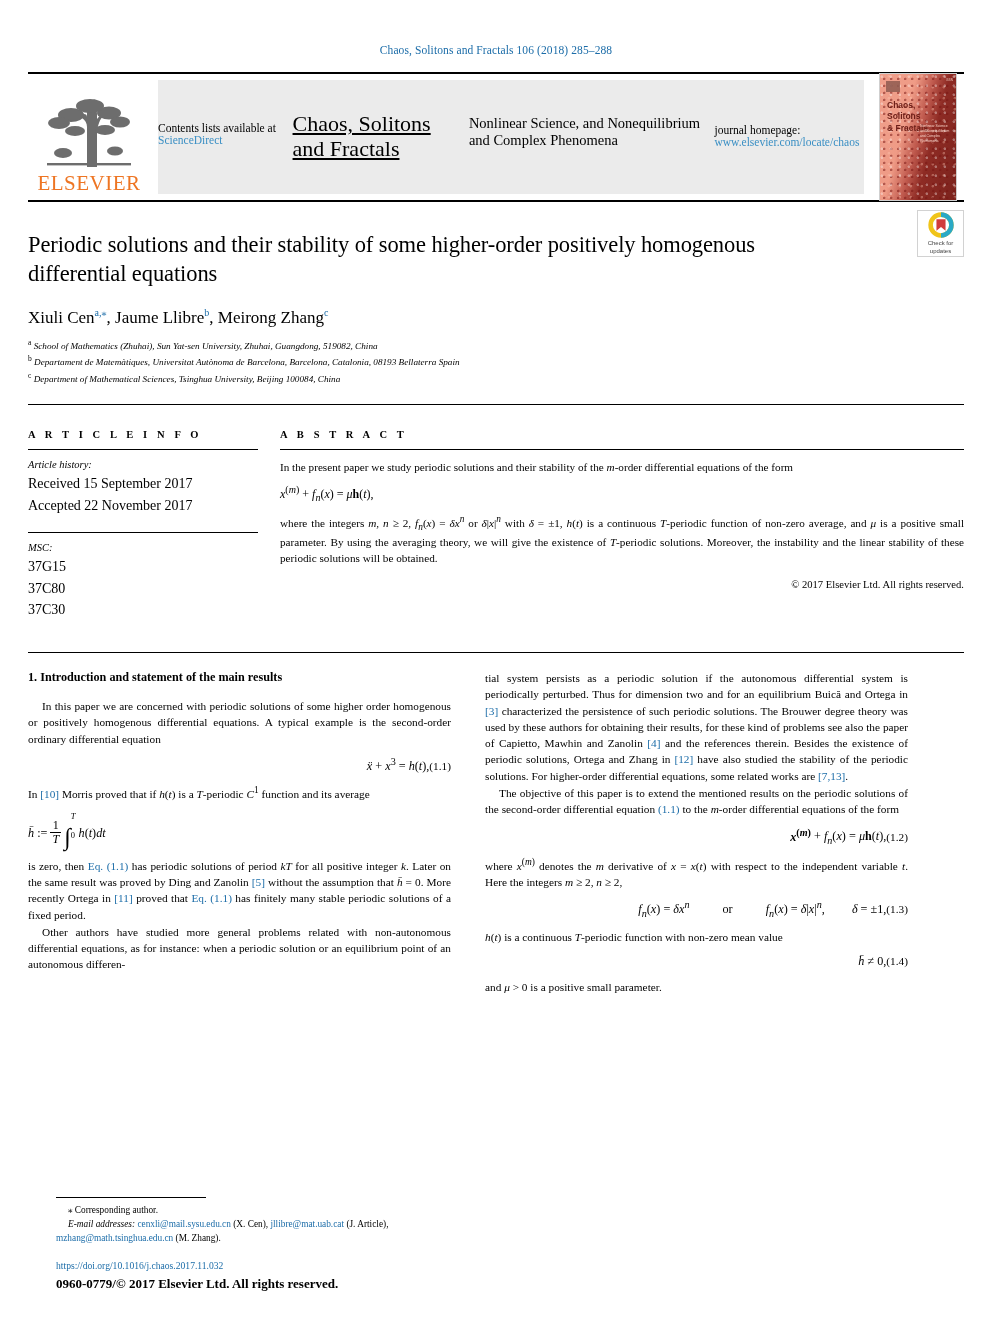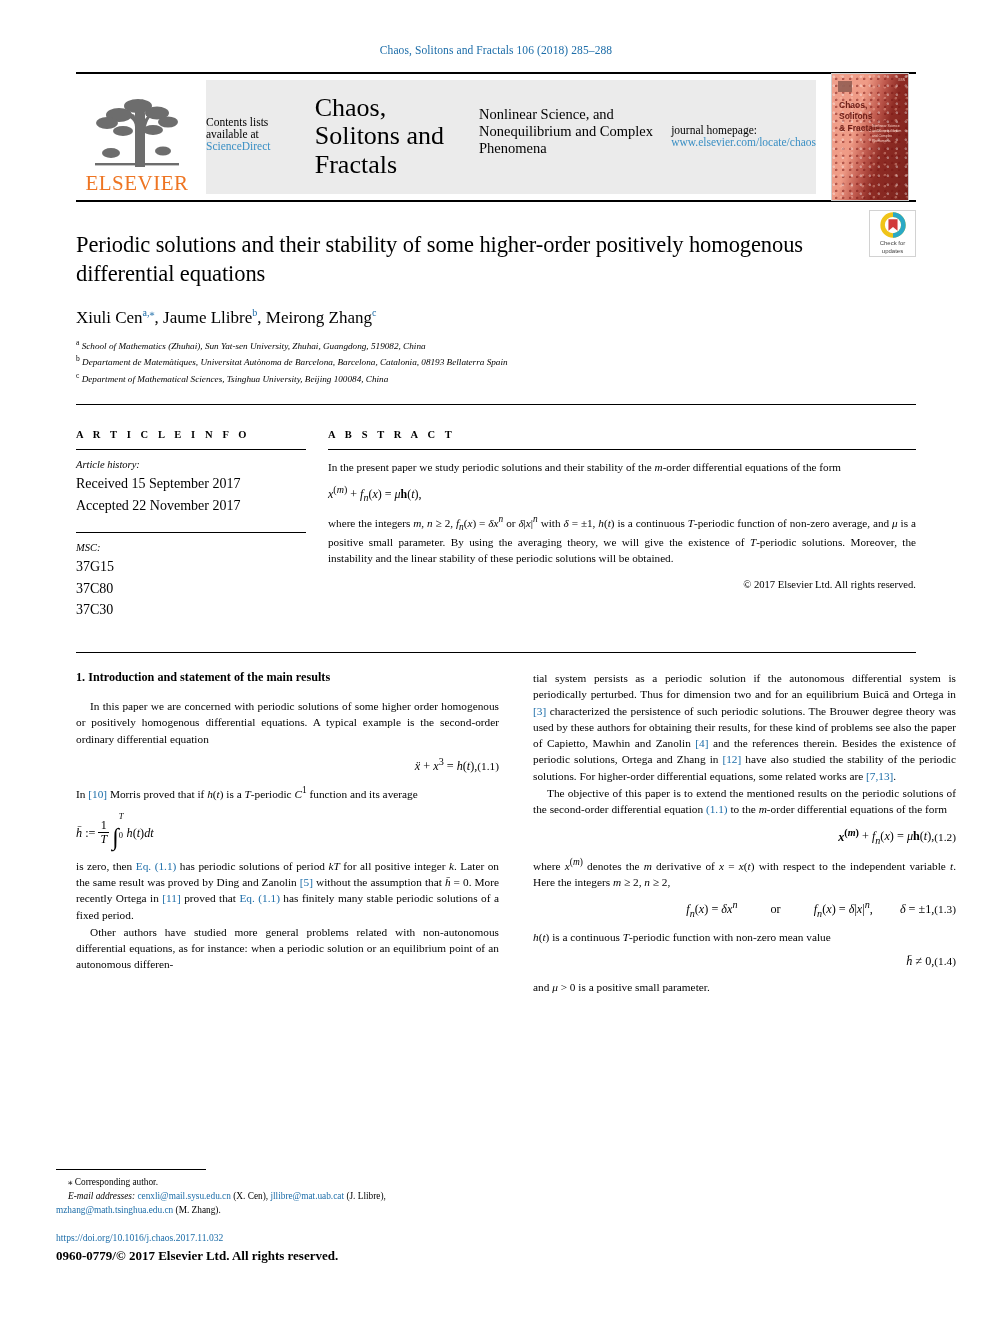--- a/index.html
+++ b/index.html
@@ -5,21 +5,21 @@
   * { box-sizing: border-box; }
   html, body { margin:0; padding:0; }
   body {
     width: 992px; height: 1323px;
     background: #ffffff;
     font-family: "Liberation Serif", "DejaVu Serif", serif;
     color: #000;
     position: relative;
     overflow: hidden;
   }
-  .page { position:relative; width:992px; height:1323px; padding: 0 76px; }
+  .page { position:relative; width:992px; height:1323px; padding: 0 28px; }
 
   
   .runhead {
     text-align:center;
     font-size: 11.5px;
     color:#1b6ca8;
     padding-top: 44px;
     letter-spacing: .1px;
   }
 
@@ -47,21 +47,21 @@
     flex:1 1 auto;
     background:#ebebeb;
     margin: 6px 8px 6px 8px;
     display:flex; flex-direction:row;
     align-items:center; justify-content:center;
     padding: 6px 0 8px;
   }
   .contents-line { font-size:11.5px; margin-bottom:4px; }
   .sd-link { color:#3a8fc4; }
   .journal-title {
-    font-size: 26px; line-height:1.1; margin: 2px 16px 1px;
+    font-size: 22px; line-height:1.1; margin: 2px 16px 1px; text-decoration: underline;
   }
   .journal-sub { font-size: 14.5px; line-height:1.15; margin-bottom: 9px; }
   .homepage-line { font-size: 11.5px; }
   .homepage-link { color:#3a8fc4; }
   .cover-cell {
     width: 92px; flex:0 0 92px;
     display:flex; align-items:center; justify-content:center;
   }
   .cover {
     width: 78px; height: 128px;
@@ -176,21 +176,21 @@
   
   .frac { display:inline-block; vertical-align:-0.52em; text-align:center; font-size: 12px; }
   .frac .n { display:block; line-height:1.05; padding:0 2px; }
   .frac .d { display:block; line-height:1.15; border-top:1px solid #000; padding:0 2px; }
   .intg { font-size: 24px; display:inline-block; vertical-align:-0.33em; line-height:.8; }
   .intlim { display:inline-block; font-size:8.5px; vertical-align:-0.15em; line-height:1.05; text-align:left; }
   .intlim .up { display:block; }
   .intlim .lo { display:block; margin-top: 10px; }
 
   
-  .footnote-wrap { position:absolute; left:56px; bottom: 58px; width: 423px; }
+  .footnote-wrap { position:absolute; left:56px; bottom: 30px; width: 423px; }
   .fn-rule { border-top:1px solid #000; width: 150px; margin-bottom: 6px; }
   .fn { font-size: 9.3px; line-height: 1.5; }
   .fn .star { font-size: 9px; }
   .fn i { font-style: italic; }
   .fn a, .fn .mail { color:#1b6ca8; }
   .doi-block { margin-top: 13px; font-size: 9.6px; line-height:1.5; }
   .doi-link { color:#1b6ca8; }
   .issn { font-weight:700; font-size:13px; }
 </style>
 </head>
@@ -374,21 +374,21 @@
   </div>
 
   <div class="footnote-wrap">
     <div class="fn-rule"></div>
     <div class="fn">
       <span style="display:inline-block;width:12px"></span><span class="star">⁎</span> <span>Corresponding author.</span>
     </div>
     <div class="fn">
       <span style="display:inline-block;width:12px"></span><i>E-mail addresses:</i>
       <span class="mail">cenxli@mail.sysu.edu.cn</span> <span>(X. Cen)</span>,
-      <span class="mail">jllibre@mat.uab.cat</span> <span>(J. Llibre)</span>,
+      <span class="mail">jllibre@mat.uab.cat</span> <span>(J. Article)</span>,
       <span class="mail">mzhang@math.tsinghua.edu.cn</span> <span>(M. Zhang)</span>.
     </div>
     <div class="doi-block">
       <div class="doi-link">https://doi.org/10.1016/j.chaos.2017.11.032</div>
       <div class="issn">0960-0779/© 2017 Elsevier Ltd. All rights reserved.</div>
     </div>
   </div>
 
 </div>
 

